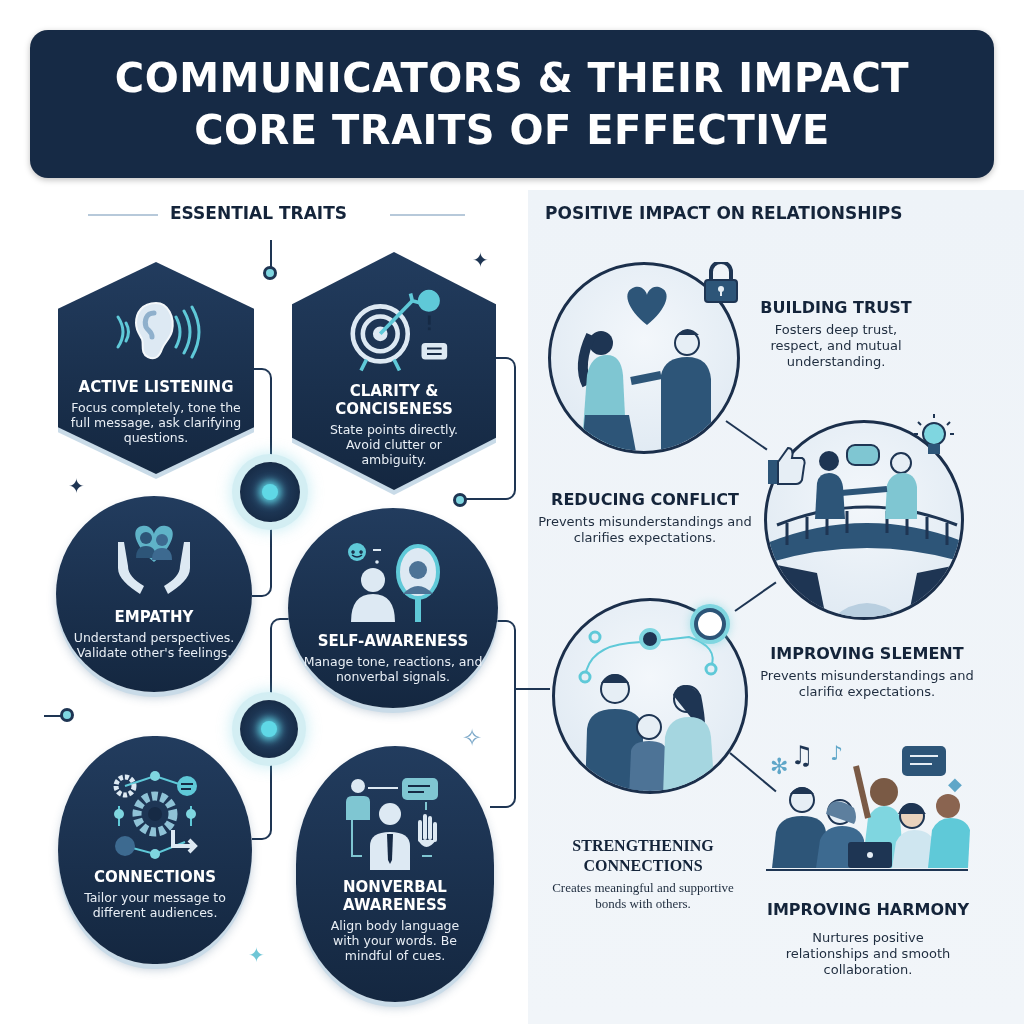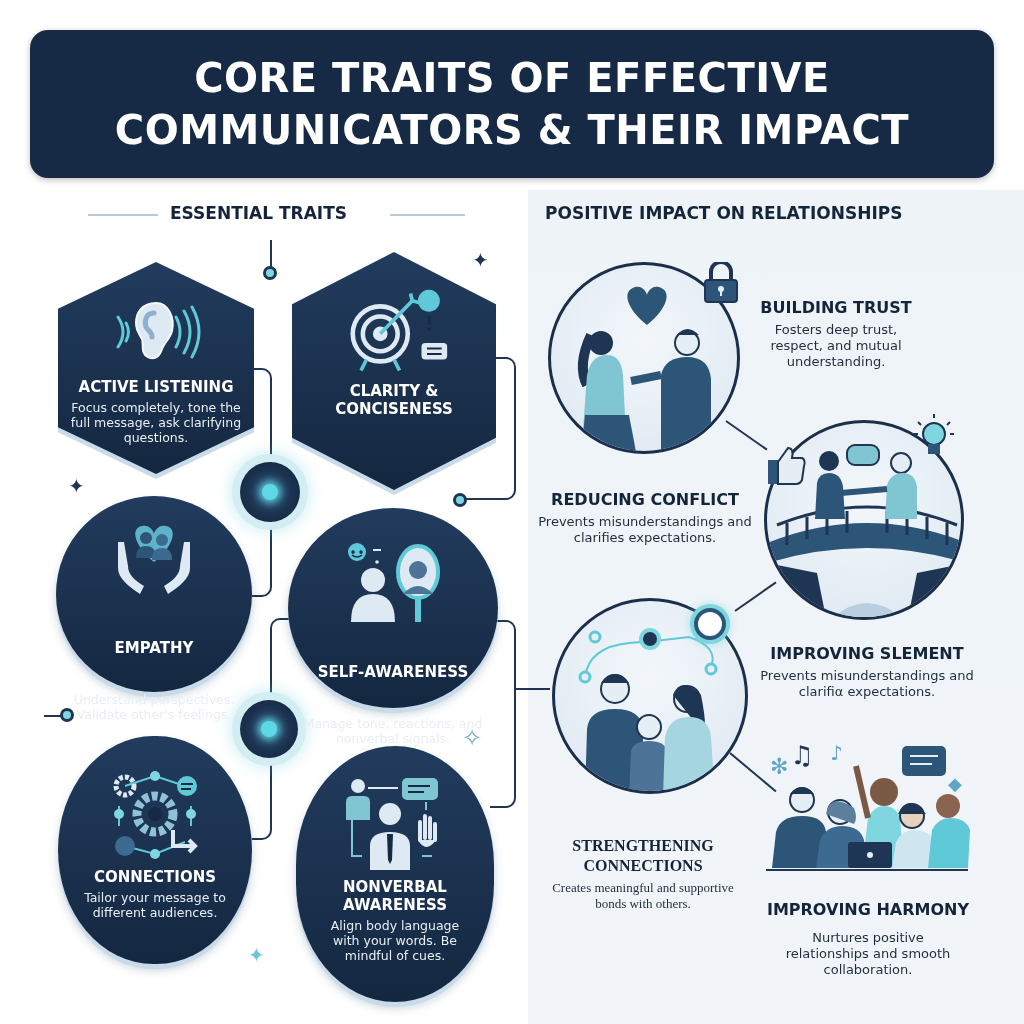--- a/index.html
+++ b/index.html
@@ -32,21 +32,21 @@
 
   
   .card {
     position: absolute; color: #fff; text-align: center;
     background: linear-gradient(180deg, #223c5e 0%, #142740 100%);
     box-shadow: 0 5px 0 #c9dbe8, 0 6px 10px rgba(40,80,120,0.25);
     display: flex; flex-direction: column; align-items: center;
   }
   .hex { clip-path: polygon(50% 0%, 100% 22%, 100% 78%, 50% 100%, 0% 78%, 0% 22%); box-shadow: none; border-radius: 30px; }
   .hexwrap { position: absolute; filter: drop-shadow(0 5px 0 #c9dbe8); }
-  .circle { border-radius: 50%; gap: 31px; }
+  .circle { border-radius: 50%; }
   .pill { border-radius: 100px / 120px; }
   .card .t-name { font-weight: bold; font-size: 15px; line-height: 18px; margin-top: 6px; }
   .card .t-desc { font-size: 12.5px; line-height: 15px; color: #e8eef5; margin-top: 4px; padding: 0 12px; }
   .icon-box { width: 110px; height: 80px; display:flex; align-items:center; justify-content:center; }
 
   .node {
     position: absolute; border-radius: 50%;
     background: radial-gradient(circle, #2a4a6e 0%, #172c47 70%);
     box-shadow: 0 0 0 8px #d3eef3, 0 0 14px 10px rgba(120,210,225,0.35);
   }
@@ -70,22 +70,22 @@
   .impact-text .i-name { font-weight: bold; font-size: 16px; line-height: 20px; }
   .impact-text .i-desc { font-size: 13px; line-height: 16px; color: #1f2d3f; margin-top: 4px; }
   .sparkle { position: absolute; color: #1e3553; font-size: 20px; line-height: 1; }
 </style>
 </head>
 <body>
 
 <div class="right-panel"></div>
 
 <div class="header">
+  <div class="line">COMMUNICATORS &amp; THEIR IMPACT</div>
   <div class="line">CORE TRAITS OF EFFECTIVE</div>
-  <div class="line">COMMUNICATORS &amp; THEIR IMPACT</div>
 </div>
 
 <div class="rule" style="left:88px; top:214px; width:70px;"></div>
 <div class="section-title" style="left:170px; top:203px;">ESSENTIAL TRAITS</div>
 <div class="rule" style="left:390px; top:214px; width:75px;"></div>
 <div class="section-title" style="left:545px; top:203px;">POSITIVE IMPACT ON RELATIONSHIPS</div>
 
 <div class="conn" style="left:270px; top:240px; height:32px; border-left-width:2px;"></div>
 <div class="dot-node" style="left:263px; top:266px;"></div>
 <div class="conn" style="left:252px; top:368px; width:20px; height:110px; border-top-width:2px; border-right-width:2px; border-top-right-radius:10px;"></div>
@@ -141,20 +141,21 @@
         <line x1="60" y1="74" x2="66" y2="86" stroke="#5fc9d8" stroke-width="4"></line>
         <path d="M98 22 a12 12 0 1 1 0.1 0 z" fill="#5fc9d8"></path>
         <rect x="97" y="26" width="3" height="10" fill="#162a45"></rect>
         <rect x="97" y="39" width="3" height="3" fill="#162a45"></rect>
         <rect x="90" y="56" width="28" height="18" rx="4" fill="#dde9f3"></rect>
         <line x1="96" y1="62" x2="112" y2="62" stroke="#162a45" stroke-width="2"></line>
         <line x1="96" y1="68" x2="112" y2="68" stroke="#162a45" stroke-width="2"></line>
       </svg>
     </div>
     <div class="t-name" style="padding:0 40px;">CLARITY &amp; CONCISENESS</div>
+    <div class="t-desc" style="padding:0 30px;">State points directly. Avoid clutter or ambiguity.</div>
   </div>
 </div>
 
 <div class="card circle" style="left:56px; top:496px; width:196px; height:196px; padding-top:26px;">
   <div class="icon-box" style="height:80px;">
     <svg width="100" height="80" viewBox="0 0 100 80">
       <path d="M50 40 C30 24 26 6 38 4 C46 2 50 10 50 12 C50 10 54 2 62 4 C74 6 70 24 50 40z" fill="#5fb3c8"></path>
       <circle cx="42" cy="16" r="6" fill="#2d5578"></circle>
         <path d="M32 36 q0-12 10-12 q10 0 10 12z" fill="#2d5578"></path>
       <circle cx="58" cy="18" r="6" fill="#3d6a90"></circle>

